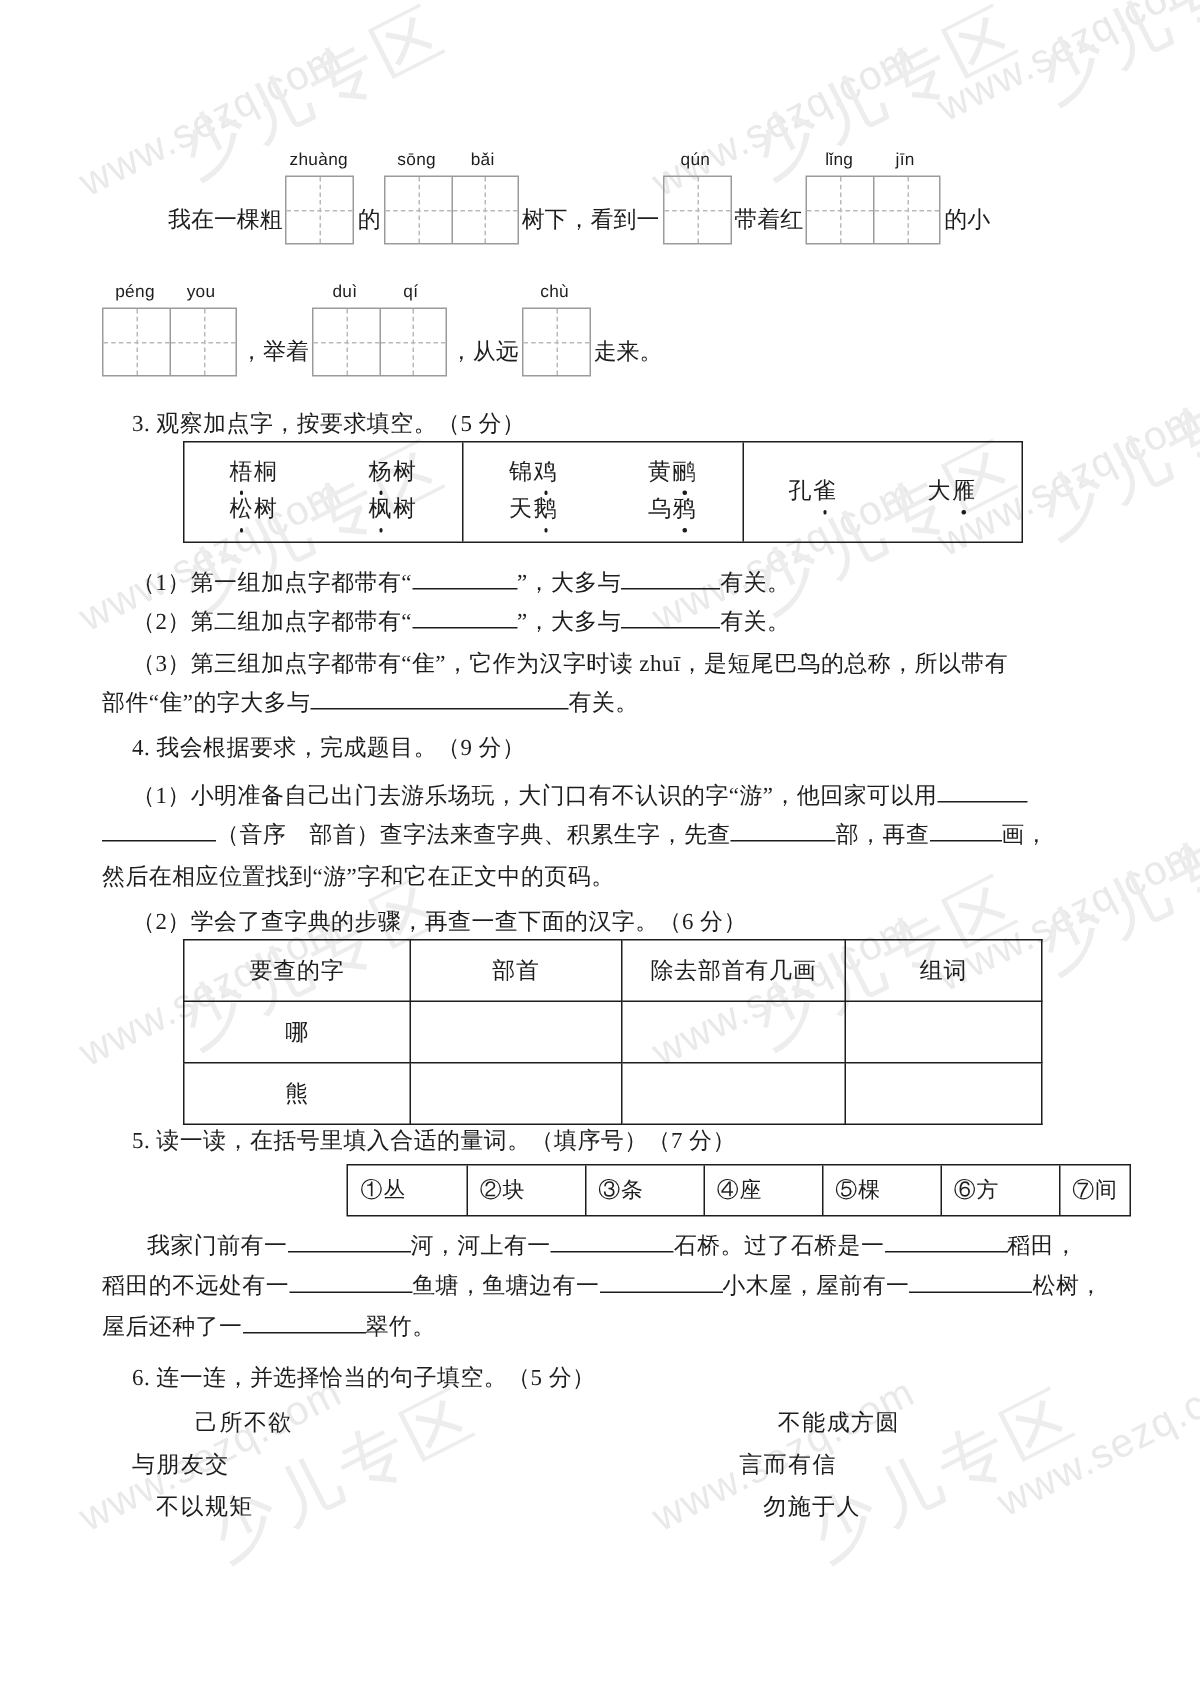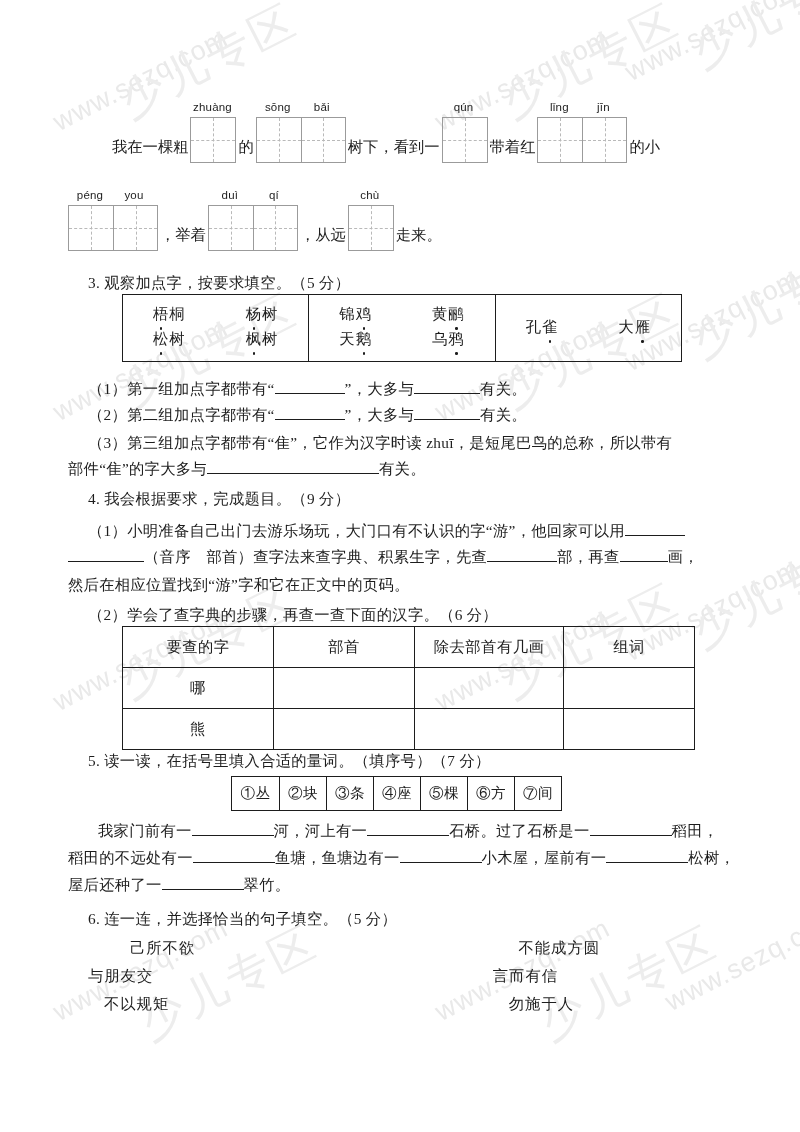--- a/index.html
+++ b/index.html
@@ -192,21 +192,21 @@
     width: 47px;
     height: 33px;
     display: flex;
     align-items: center;
     justify-content: center;
     font-size: 14.6px;
     color: #1d1d1d;
     box-sizing: border-box;
     letter-spacing: 0.5px;
   }
-  .mwcell + .mwcell { border-left: 1.3px solid #1d1d1d; }
+  .mwcell + .mwcell { border-left: 1.3px solid #1d1d1d; margin-left: 32px; }
 
   
   .matchrow {
     position: absolute;
     width: 470px;
     display: flex;
     justify-content: space-between;
   }
   .matchrow .m {
     font-size: 15.3px;

